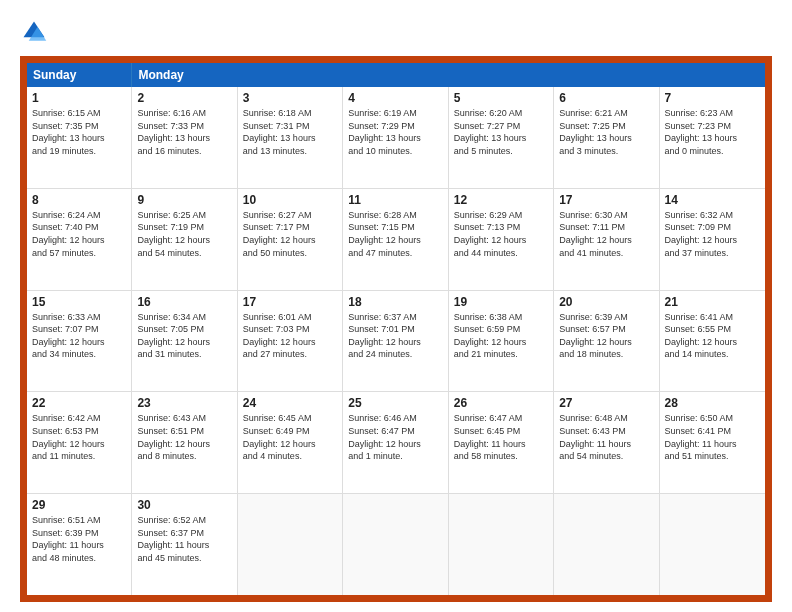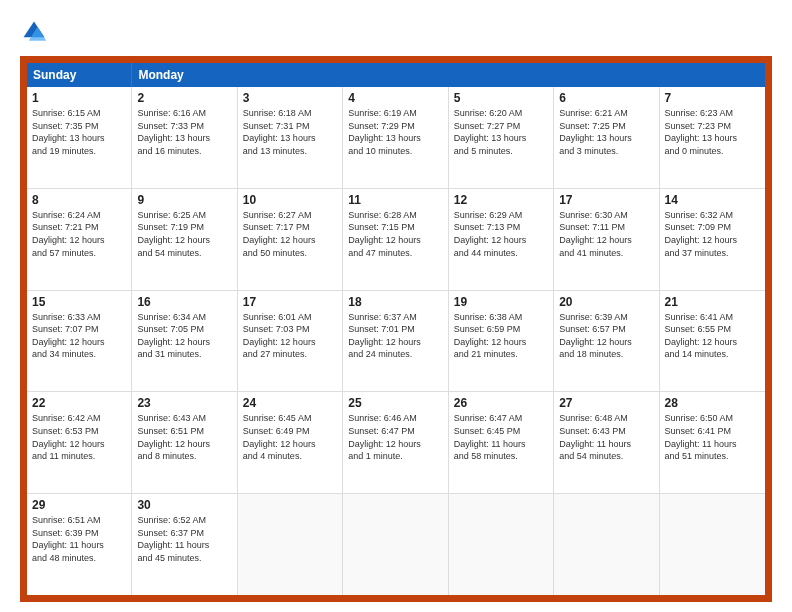--- a/index.html
+++ b/index.html
@@ -181,21 +181,21 @@
             <div class="cell-line">Sunrise: 6:23 AM</div>
             <div class="cell-line">Sunset: 7:23 PM</div>
             <div class="cell-line">Daylight: 13 hours</div>
             <div class="cell-line">and 0 minutes.</div>
           </div>
         </div>
         <div class="cal-row">
           <div class="cal-cell">
             <div class="day-num">8</div>
             <div class="cell-line">Sunrise: 6:24 AM</div>
-            <div class="cell-line">Sunset: 7:21 PM</div>
+            <div class="cell-line">Sunset: 7:40 PM</div>
             <div class="cell-line">Daylight: 12 hours</div>
             <div class="cell-line">and 57 minutes.</div>
           </div>
           <div class="cal-cell">
             <div class="day-num">9</div>
             <div class="cell-line">Sunrise: 6:25 AM</div>
             <div class="cell-line">Sunset: 7:19 PM</div>
             <div class="cell-line">Daylight: 12 hours</div>
             <div class="cell-line">and 54 minutes.</div>
           </div>

